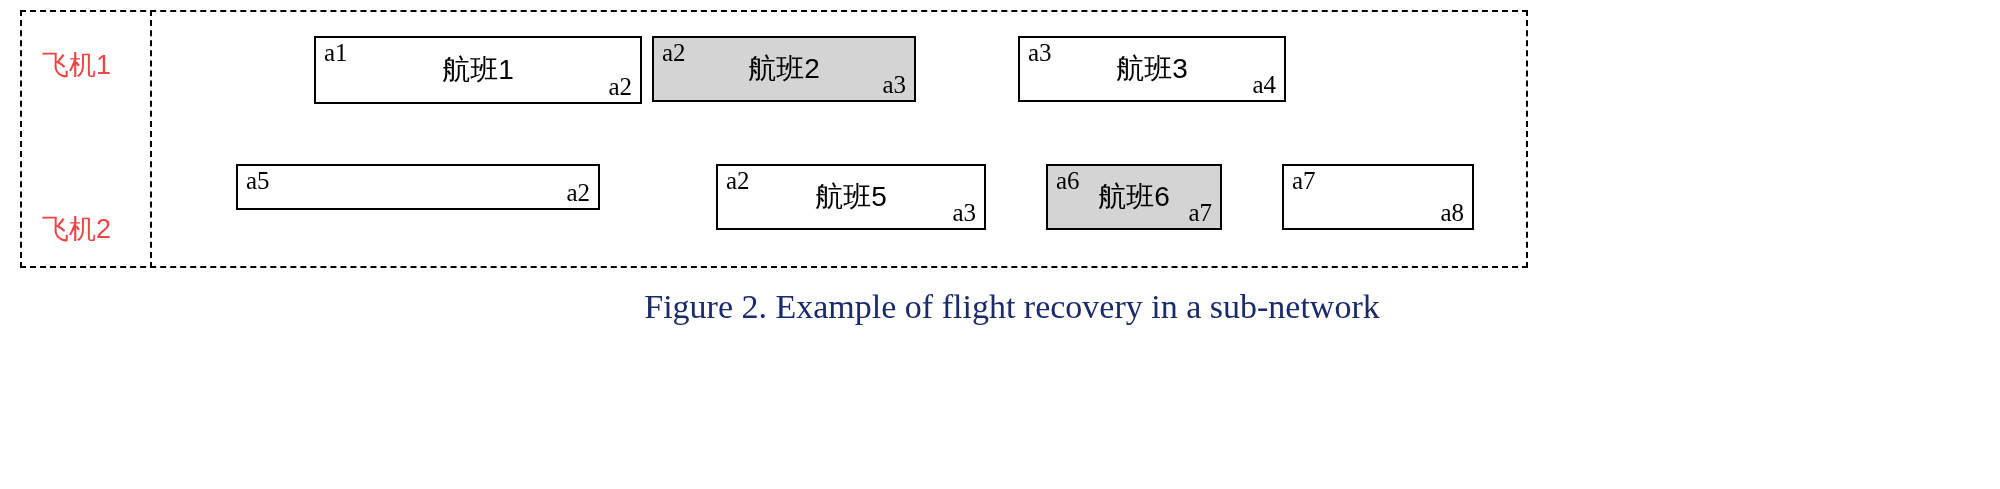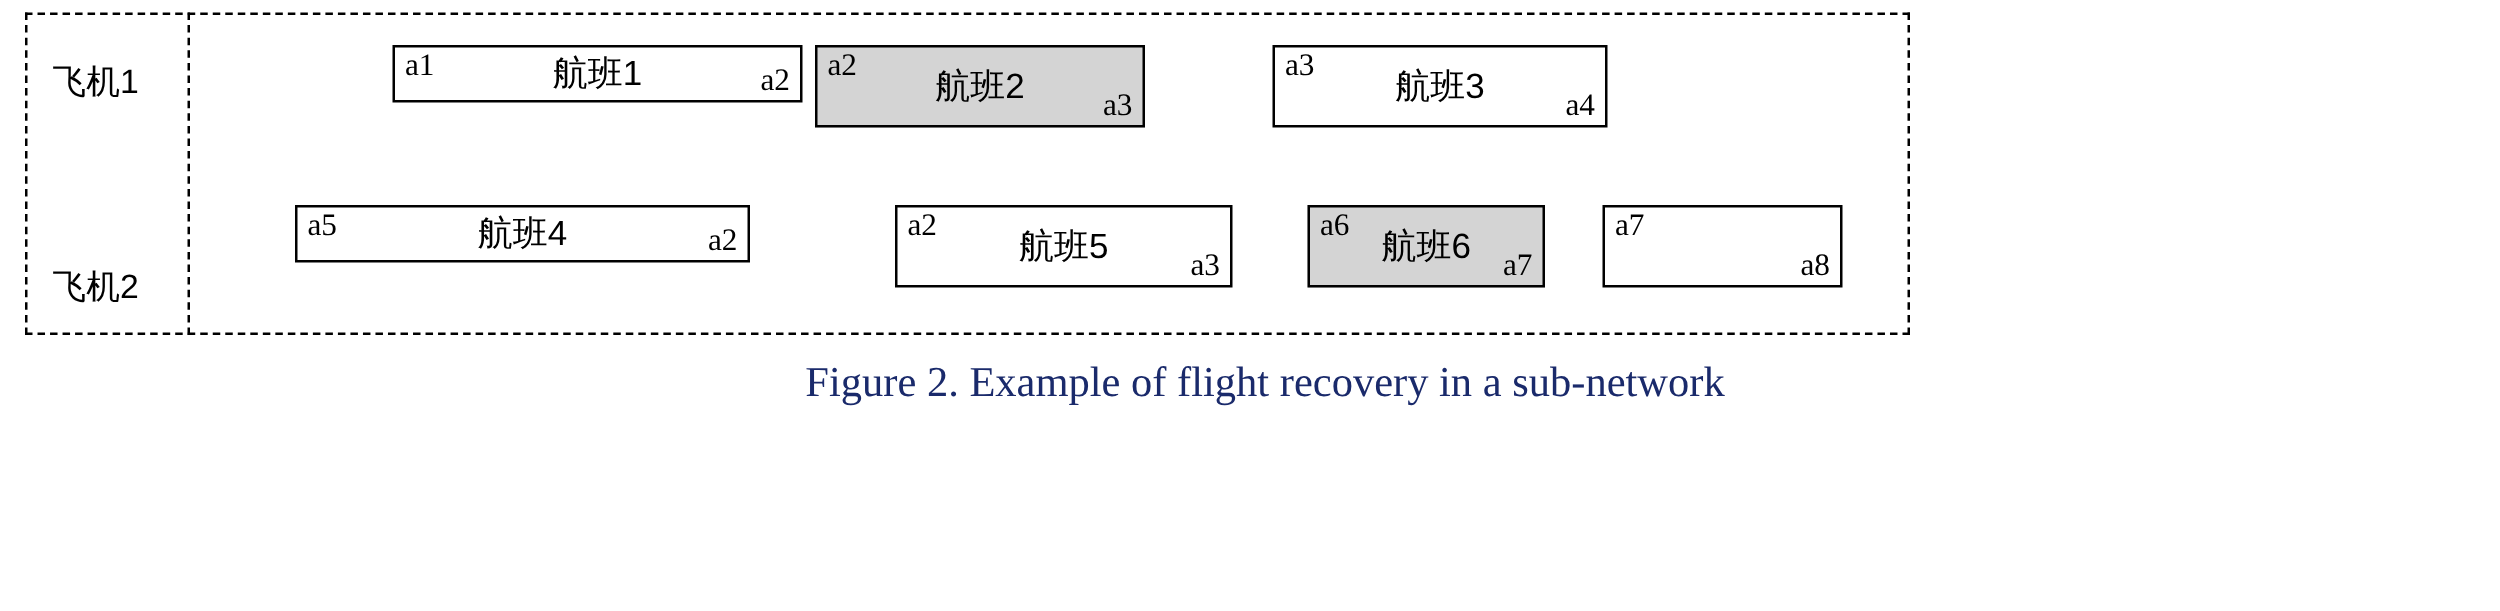--- a/index.html
+++ b/index.html
@@ -37,21 +37,21 @@
     width: 0;
     height: 258px;
     border-left: 2px dashed #000;
   }
   .row-label {
     position: absolute;
     font-size: 27px;
     font-family: "Liberation Sans", sans-serif;
     line-height: 1;
     white-space: nowrap;
-    color: #000000;
+    color: #ef4444;
   }
   .row-label-1 { left: 42px; top: 52px; }
   .row-label-2 { left: 42px; top: 180px; margin-top: 36px; }
 
   .flight-box {
     position: absolute;
     box-sizing: border-box;
     border: 2px solid #000;
     background: #ffffff;
   }
@@ -111,46 +111,45 @@
 
 <div id="figure-root">
 
   <div class="diagram-frame"></div>
   <div class="label-divider"></div>
 
   <div class="row-label row-label-1">飞机1</div>
   <div class="row-label row-label-2">飞机2</div>
 
   <div id="flight-layer">
-      <div class="flight-box" style="left: 314px; top: 36px; width: 328px; height: 46px;">
+      <div class="flight-box" style="left: 314px; top: 36px; width: 328px; height: 68px;">
         <span class="airport-from">a1</span>
         <span class="flight-name">航班1</span>
         <span class="airport-to">a2</span>
       </div>
       <div class="flight-box shaded" style="left: 652px; top: 36px; width: 264px; height: 66px;">
         <span class="airport-from">a2</span>
         <span class="flight-name">航班2</span>
         <span class="airport-to">a3</span>
       </div>
       <div class="flight-box" style="left: 1018px; top: 36px; width: 268px; height: 66px;">
         <span class="airport-from">a3</span>
         <span class="flight-name">航班3</span>
         <span class="airport-to">a4</span>
       </div>
       <div class="flight-box" style="left: 236px; top: 164px; width: 364px; height: 46px;">
         <span class="airport-from">a5</span>
-        <span class="flight-name">航班4</span>
         <span class="airport-to">a2</span>
       </div>
       <div class="flight-box" style="left: 716px; top: 164px; width: 270px; height: 66px;">
         <span class="airport-from">a2</span>
         <span class="flight-name">航班5</span>
         <span class="airport-to">a3</span>
       </div>
-      <div class="flight-box shaded" style="left: 1046px; top: 164px; width: 190px; height: 66px;">
+      <div class="flight-box shaded" style="left: 1046px; top: 164px; width: 176px; height: 66px;">
         <span class="airport-from">a6</span>
         <span class="flight-name">航班6</span>
         <span class="airport-to">a7</span>
       </div>
       <div class="flight-box" style="left: 1282px; top: 164px; width: 192px; height: 66px;">
         <span class="airport-from">a7</span>
         <span class="airport-to">a8</span>
       </div>
     </div>
 

